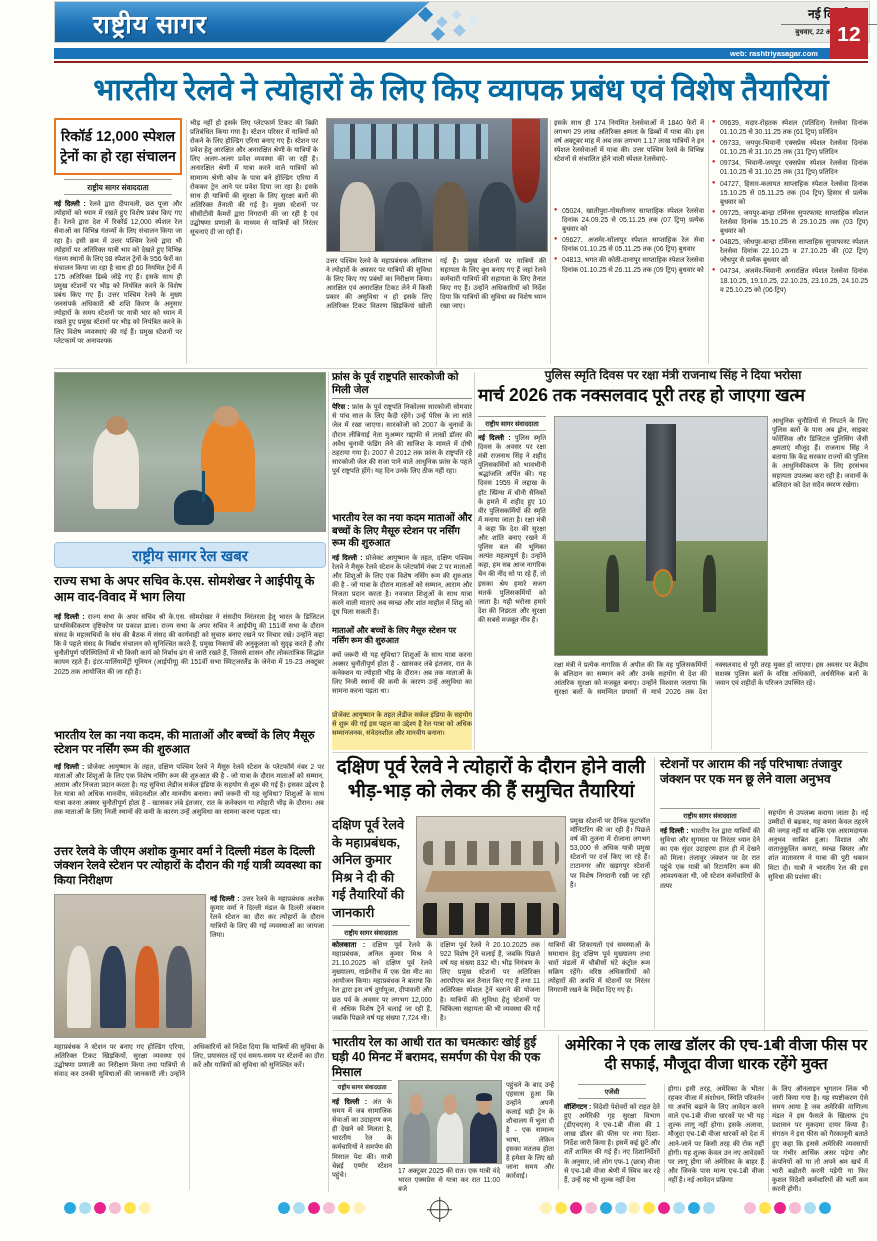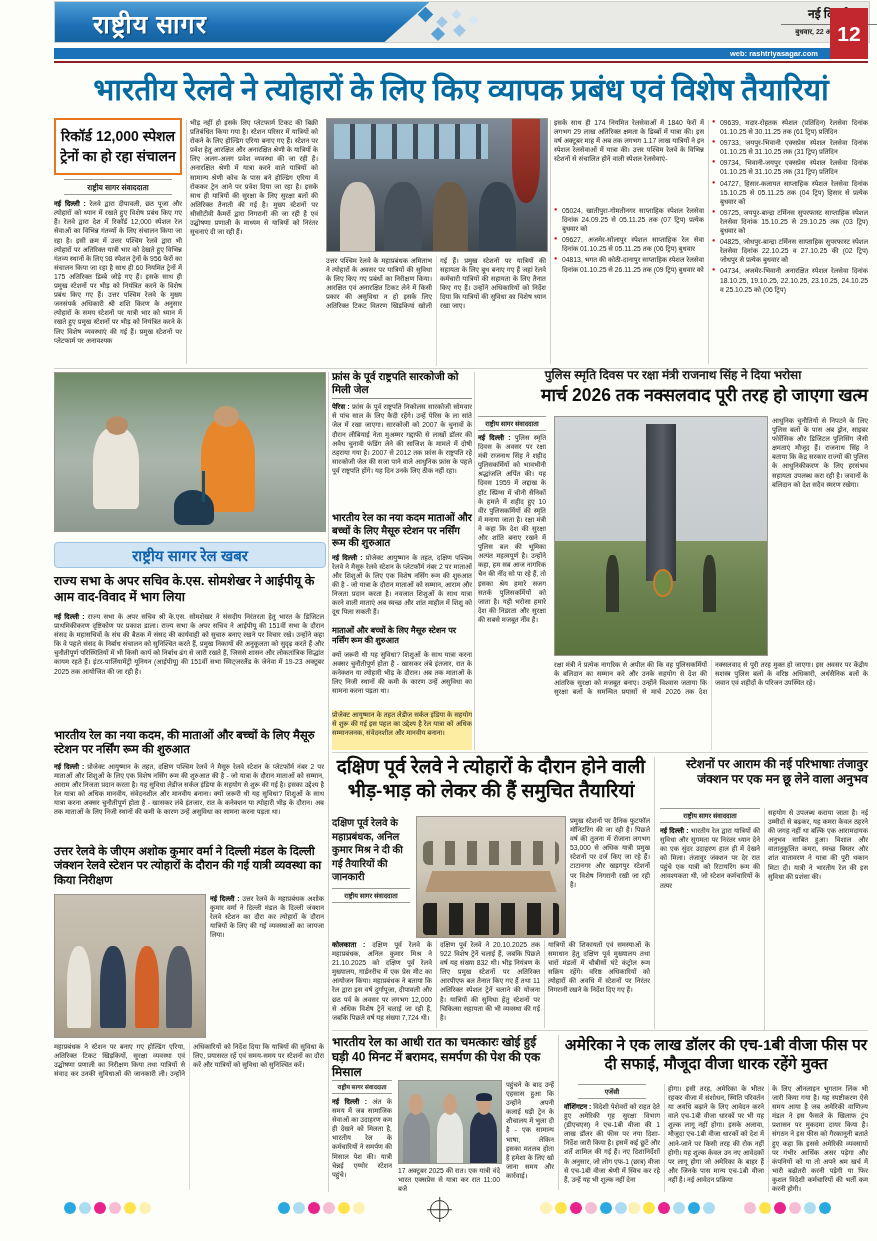--- a/index.html
+++ b/index.html
@@ -187,21 +187,21 @@
     <div class="bt" style="margin-top:3px;height:70px;"><b>नई दिल्ली :</b> <span>प्रोजेक्ट आयुष्मान के तहत, दक्षिण पश्चिम रेलवे ने मैसूरु रेलवे स्टेशन के प्लेटफॉर्म नंबर 2 पर माताओं और शिशुओं के लिए एक विशेष नर्सिंग रूम की शुरुआत की है - जो यात्रा के दौरान माताओं को सम्मान, आराम और निजता प्रदान करता है। नवजात शिशुओं के साथ यात्रा करने वाली माताएं अब स्वच्छ और शांत माहौल में शिशु को दूध पिला सकती हैं।</span></div>
     <div class="subhead">माताओं और बच्चों के लिए मैसूरु स्टेशन पर नर्सिंग रूम की शुरुआत</div>
     <div class="bt" style="height:58px;">क्यों जरूरी थी यह सुविधा? शिशुओं के साथ यात्रा करना अक्सर चुनौतीपूर्ण होता है - खासकर लंबे इंतजार, रात के कनेक्शन या त्योहारी भीड़ के दौरान। अब तक माताओं के लिए निजी स्थानों की कमी के कारण उन्हें असुविधा का सामना करना पड़ता था।</div>
     <div class="bt hl" style="margin-top:2px;height:40px;">प्रोजेक्ट आयुष्मान के तहत लेडीज सर्कल इंडिया के सहयोग से शुरू की गई इस पहल का उद्देश्य है रेल यात्रा को अधिक सम्मानजनक, संवेदनशील और मानवीय बनाना।</div>
   </div>
   <div class="abs vrule" style="left:328px;top:372px;height:820px;"></div>
   <div class="abs vrule" style="left:474px;top:372px;height:378px;"></div>
 
   <div class="abs" style="left:478px;top:366px;width:390px;height:386px;">
     <div class="kicker" style="font-size:12px;">पुलिस स्मृति दिवस पर रक्षा मंत्री राजनाथ सिंह ने दिया भरोसा</div>
-    <div class="h-md" style="font-size:17.5px;text-align:right;margin-top:2px;">मार्च 2026 तक नक्सलवाद पूरी तरह हो जाएगा खत्म</div>
+    <div class="h-md" style="font-size:17.5px;text-align:left;margin-top:2px;">मार्च 2026 तक नक्सलवाद पूरी तरह हो जाएगा खत्म</div>
     <div class="abs" style="left:0;top:48px;width:68px;height:336px;">
       <div class="byline" style="margin:2px 0;font-size:6.5px;">राष्ट्रीय सागर संवाददाता</div>
       <div class="bt" style="height:300px;"><b>नई दिल्ली :</b> <span>पुलिस स्मृति दिवस के अवसर पर रक्षा मंत्री राजनाथ सिंह ने शहीद पुलिसकर्मियों को भावभीनी श्रद्धांजलि अर्पित की। यह दिवस 1959 में लद्दाख के हॉट स्प्रिंग्स में चीनी सैनिकों के हमले में शहीद हुए 10 वीर पुलिसकर्मियों की स्मृति में मनाया जाता है। रक्षा मंत्री ने कहा कि देश की सुरक्षा और शांति बनाए रखने में पुलिस बल की भूमिका अत्यंत महत्वपूर्ण है। उन्होंने कहा, हम सब आज नागरिक चैन की नींद सो पा रहे हैं, तो इसका श्रेय हमारे सजग सतर्क पुलिसकर्मियों को जाता है। यही भरोसा हमारे देश की निडरता और सुरक्षा की सबसे मजबूत नींव है।</span></div>
     </div>
     <div class="photo ph-memorial" style="left:76px;top:50px;width:212px;height:238px;">
       <div class="pillar"></div>
       <div class="wreath"></div>
       <div class="g1"></div>
         <div class="g2"></div>
     </div>
@@ -220,39 +220,39 @@
       <div class="f2"></div>
     <div class="f3"></div>
       <div class="f4"></div>
   </div>
   <div class="abs bt" style="left:210px;top:894px;width:114px;height:142px;"><b>नई दिल्ली :</b> <span>उत्तर रेलवे के महाप्रबंधक अशोक कुमार वर्मा ने दिल्ली मंडल के दिल्ली जंक्शन रेलवे स्टेशन का दौरा कर त्योहारों के दौरान यात्रियों के लिए की गई व्यवस्थाओं का जायजा लिया।</span></div>
   <div class="abs bt cols2" style="left:54px;top:1042px;width:270px;height:148px;">महाप्रबंधक ने स्टेशन पर बनाए गए होल्डिंग एरिया, अतिरिक्त टिकट खिड़कियों, सुरक्षा व्यवस्था एवं उद्घोषणा प्रणाली का निरीक्षण किया तथा यात्रियों से संवाद कर उनकी सुविधाओं की जानकारी ली। उन्होंने अधिकारियों को निर्देश दिया कि यात्रियों की सुविधा के लिए, प्रयासरत रहें एवं समय-समय पर स्टेशनों का दौरा करें और यात्रियों को सुविधा को सुनिश्चित करें।</div>
 
   <div class="abs hrule" style="left:332px;top:752px;width:536px;"></div>
   <div class="abs h-md" style="left:332px;top:755px;width:318px;height:54px;font-size:19px;text-align:center;">दक्षिण पूर्व रेलवे ने त्योहारों के दौरान होने वाली भीड़-भाड़ को लेकर की हैं समुचित तैयारियां</div>
   <div class="abs" style="left:332px;top:816px;width:78px;height:120px;">
-    <div class="kicker" style="font-size:10px;text-align:left;line-height:1.35;">दक्षिण पूर्व रेलवे के महाप्रबंधक, अनिल कुमार मिश्र ने दी की गई तैयारियों की जानकारी</div>
+    <div class="kicker" style="font-size:13px;text-align:left;line-height:1.35;">दक्षिण पूर्व रेलवे के महाप्रबंधक, अनिल कुमार मिश्र ने दी की गई तैयारियों की जानकारी</div>
     <div class="byline" style="margin:4px 0;font-size:6.5px;">राष्ट्रीय सागर संवाददाता</div>
   </div>
   <div class="abs photo ph-press" style="left:416px;top:816px;width:148px;height:120px;">
     <div class="row"></div>
     <div class="table"></div>
     <div class="chairs"></div>
   </div>
   <div class="abs bt" style="left:570px;top:816px;width:80px;height:120px;">प्रमुख स्टेशनों पर दैनिक फुटफॉल मॉनिटरिंग की जा रही है। पिछले वर्ष की तुलना में रोजाना लगभग 53,000 से अधिक यात्री प्रमुख स्टेशनों पर दर्ज किए जा रहे हैं। टाटानगर और खड़गपुर स्टेशनों पर विशेष निगरानी रखी जा रही है।</div>
   <div class="abs" style="left:332px;top:940px;width:318px;height:88px;">
     <div class="abs bt" style="left:0;top:0;width:100px;height:88px;"><b>कोलकाता :</b> <span>दक्षिण पूर्व रेलवे के महाप्रबंधक, अनिल कुमार मिश्र ने 21.10.2025 को दक्षिण पूर्व रेलवे मुख्यालय, गार्डनरीच में एक प्रेस मीट का आयोजन किया। महाप्रबंधक ने बताया कि रेल द्वारा इस वर्ष दुर्गापूजा, दीपावली और छठ पर्व के अवसर पर लगभग 12,000 से अधिक विशेष ट्रेनें चलाई जा रही हैं, जबकि पिछले वर्ष यह संख्या 7,724 थी।</span></div>
     <div class="abs bt" style="left:108px;top:0;width:100px;height:88px;">दक्षिण पूर्व रेलवे ने 20.10.2025 तक 922 विशेष ट्रेनें चलाई हैं, जबकि पिछले वर्ष यह संख्या 832 थी। भीड़ नियंत्रण के लिए प्रमुख स्टेशनों पर अतिरिक्त आरपीएफ बल तैनात किए गए हैं तथा 11 अतिरिक्त स्पेशल ट्रेनें चलाने की योजना है। यात्रियों की सुविधा हेतु स्टेशनों पर चिकित्सा सहायता की भी व्यवस्था की गई है।</div>
     <div class="abs bt" style="left:216px;top:0;width:102px;height:88px;">यात्रियों की शिकायतों एवं समस्याओं के समाधान हेतु दक्षिण पूर्व मुख्यालय तथा चारों मंडलों में चौबीसों घंटे कंट्रोल रूम सक्रिय रहेंगे। वरिष्ठ अधिकारियों को त्योहारों की अवधि में स्टेशनों पर निरंतर निगरानी रखने के निर्देश दिए गए हैं।</div>
     <div class="abs vrule" style="left:104px;top:0;height:88px;"></div>
     <div class="abs vrule" style="left:212px;top:0;height:88px;"></div>
   </div>
 
   <div class="abs vrule" style="left:654px;top:757px;height:272px;"></div>
-  <div class="abs h-md" style="left:660px;top:757px;width:208px;height:46px;font-size:12px;text-align:right;">स्टेशनों पर आराम की नई परिभाषाः तंजावुर जंक्शन पर एक मन छू लेने वाला अनुभव</div>
+  <div class="abs h-md" style="left:660px;top:757px;width:208px;height:46px;font-size:12px;text-align:left;">स्टेशनों पर आराम की नई परिभाषाः तंजावुर जंक्शन पर एक मन छू लेने वाला अनुभव</div>
   <div class="abs" style="left:660px;top:808px;width:208px;height:222px;">
     <div class="abs" style="left:0;top:0;width:100px;height:222px;">
       <div class="byline" style="margin:0 0 3px 0;font-size:6.5px;">राष्ट्रीय सागर संवाददाता</div>
       <div class="bt" style="height:200px;"><b>नई दिल्ली :</b> <span>भारतीय रेल द्वारा यात्रियों की सुविधा और सुगमता पर निरंतर ध्यान देने का एक सुंदर उदाहरण हाल ही में देखने को मिला। तंजावुर जंक्शन पर देर रात पहुंचे एक यात्री को रिटायरिंग रूम की आवश्यकता थी, जो स्टेशन कर्मचारियों के तत्पर</span></div>
     </div>
     <div class="abs bt" style="left:108px;top:0;width:100px;height:222px;">सहयोग से उपलब्ध कराया जाता है। नई उम्मीदों से बढ़कर, यह कमरा केवल ठहरने की जगह नहीं था बल्कि एक आरामदायक अनुभव साबित हुआ। विशाल और वातानुकूलित कमरा, स्वच्छ बिस्तर और शांत वातावरण ने यात्रा की पूरी थकान मिटा दी। यात्री ने भारतीय रेल की इस सुविधा की प्रशंसा की।</div>
     <div class="abs vrule" style="left:104px;top:0;height:222px;"></div>
   </div>
 
   <div class="abs hrule" style="left:332px;top:1030px;width:536px;"></div>

